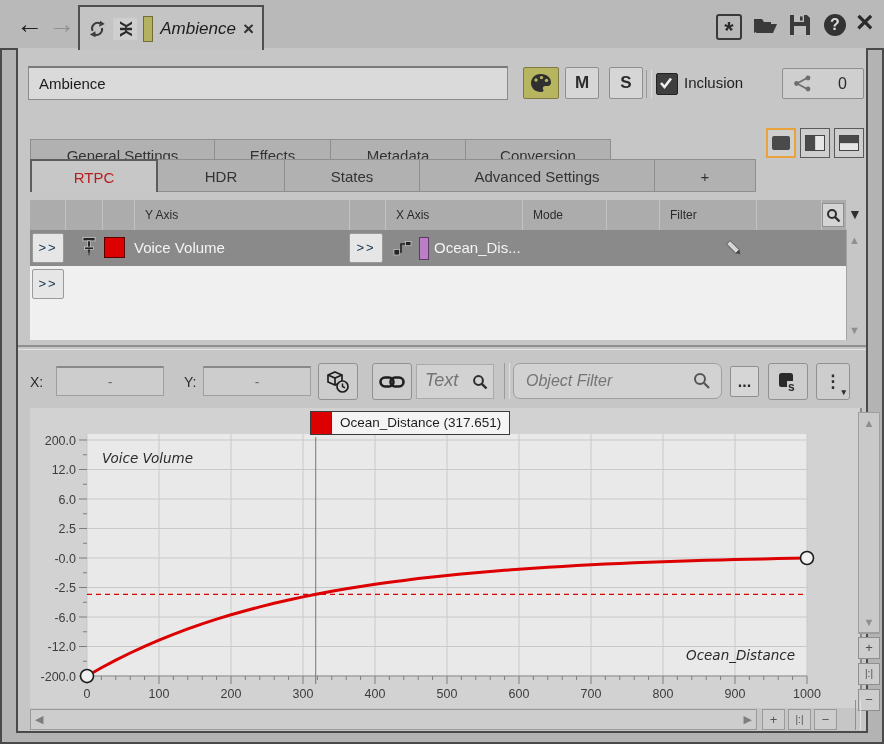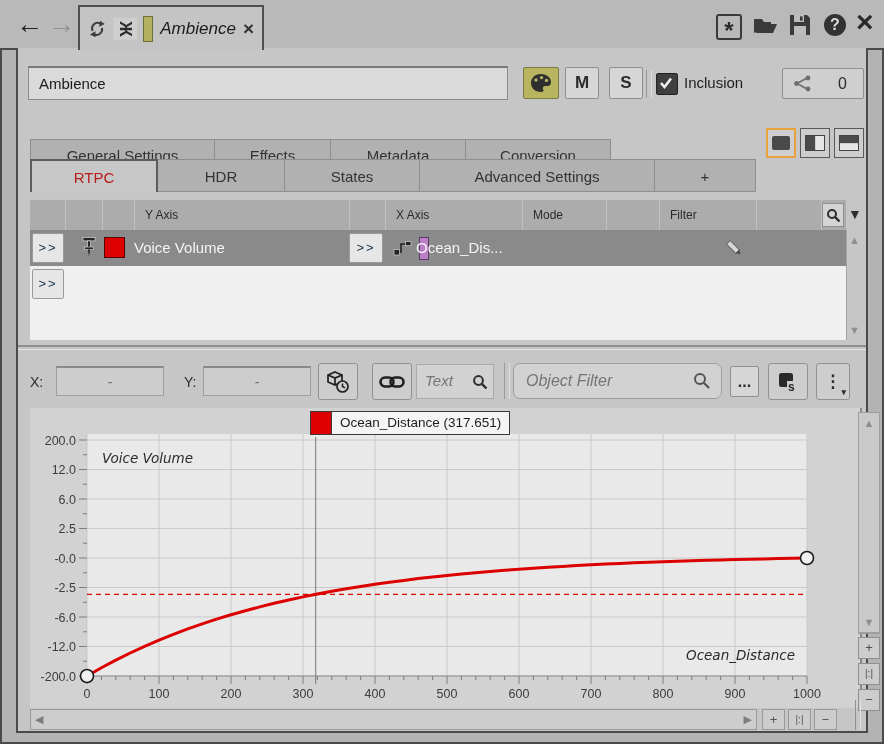--- a/index.html
+++ b/index.html
@@ -62,21 +62,21 @@
   .scr-arrow{position:absolute;left:0;width:100%;text-align:center;color:#8f8f8f;font-size:11px;}
   
   .splitter{position:absolute;left:18px;top:345px;width:848px;height:5px;border-top:2px solid #8f8f8f;border-bottom:1px solid #e2e2e2;box-sizing:border-box;}
   
   .tb-label{position:absolute;top:374px;font-size:14px;color:#2b2b2b;}
   .val-input{position:absolute;top:366px;width:108px;height:30px;background:#cdcdcd;border:1px solid #9f9f9f;border-top:2px solid #898989;
              box-sizing:border-box;text-align:center;font-size:14px;color:#6e6e6e;font-family:"Liberation Sans",sans-serif;}
   .tool-btn{position:absolute;top:363px;width:40px;height:37px;background:#cdcdcd;border:1px solid #919191;border-radius:3px;
             box-sizing:border-box;display:flex;align-items:center;justify-content:center;}
   .text-search{position:absolute;left:416px;top:364px;width:78px;height:35px;background:#d2d2d2;border:1px solid #aaa;box-sizing:border-box;}
-  .text-search input{width:50px;height:31px;border:none;background:transparent;font-style:italic;font-size:15px;color:#888;
+  .text-search input{width:50px;height:31px;border:none;background:transparent;font-style:italic;font-size:18px;color:#888;
                      padding:0 0 0 8px;font-family:"Liberation Sans",sans-serif;outline:none;}
   .obj-filter{position:absolute;left:513px;top:363px;width:209px;height:36px;background:#d2d2d2;border:1px solid #9f9f9f;border-radius:7px;
               box-sizing:border-box;display:flex;align-items:center;}
   .obj-filter input{flex:1;border:none;background:transparent;font-style:italic;font-size:16px;color:#8a8a8a;
                     padding-left:12px;font-family:"Liberation Sans",sans-serif;outline:none;width:150px;}
   .more-btn{position:absolute;left:730px;top:366px;width:29px;height:31px;}
   .menu-btn{position:absolute;left:816px;top:363px;width:34px;height:37px;font-size:17px;font-weight:bold;color:#2e2e2e;}
   .menu-caret{position:absolute;right:3px;bottom:2px;font-size:9px;}
   
   .chart-panel{position:absolute;left:30px;top:408px;width:832px;height:300px;background:#d2d2d2;border-right:2px solid #8a8a8a;box-sizing:border-box;}
@@ -228,21 +228,21 @@
       </svg>
       <div class="swatch" id="y-swatch" style="left: 74px; top: 7px; width: 21px; height: 21px; border: 1px solid rgb(86, 0, 0); background: rgb(221, 0, 0);"></div>
       <div class="row-name" style="left:104px;top:9px;">Voice Volume</div>
       <div class="chev-btn" style="left:319px;top:3px;width:34px;height:30px;line-height:28px;">&gt;&gt;</div>
       <svg class="abs" style="left:363px;top:9px;" width="20" height="18" viewBox="0 0 20 18">
         <polyline points="4,13 8,13 8,5 14,5" fill="none" stroke="#242424" stroke-width="1.6"></polyline>
         <rect x="1" y="10.5" width="5.5" height="5.5" fill="#242424" stroke="#cfcfcf" stroke-width="0.7"></rect>
         <rect x="12.5" y="2.5" width="5.5" height="4.2" fill="#242424" stroke="#cfcfcf" stroke-width="0.7"></rect>
       </svg>
       <div class="swatch" id="x-swatch" style="left: 389px; top: 7px; width: 10px; height: 23px; border: 1px solid rgb(93, 58, 99); background: rgb(188, 126, 198);"></div>
-      <div class="row-name" style="left:386px;top:9px;text-align:right;">Ocean_Dis...</div>
+      <div class="row-name" style="left:404px;top:9px;text-align:right;">Ocean_Dis...</div>
       <svg class="abs" style="left:692px;top:7px;" width="24" height="22" viewBox="0 0 24 22">
         <g transform="rotate(45 12 11)">
           <rect x="4" y="8.5" width="13" height="5" fill="#d6d6d6" stroke="#4a4a4a" stroke-width="0.9"></rect>
           <polygon points="21,11 17,8.5 17,13.5" fill="#4a4a4a"></polygon>
         </g>
       </svg>
     </div>
     <div class="chev-btn" style="left:2px;top:39px;width:32px;height:30px;line-height:28px;">&gt;&gt;</div>
   </div>
   <div class="vscroll" style="left:846px;top:230px;width:16px;height:110px;">

